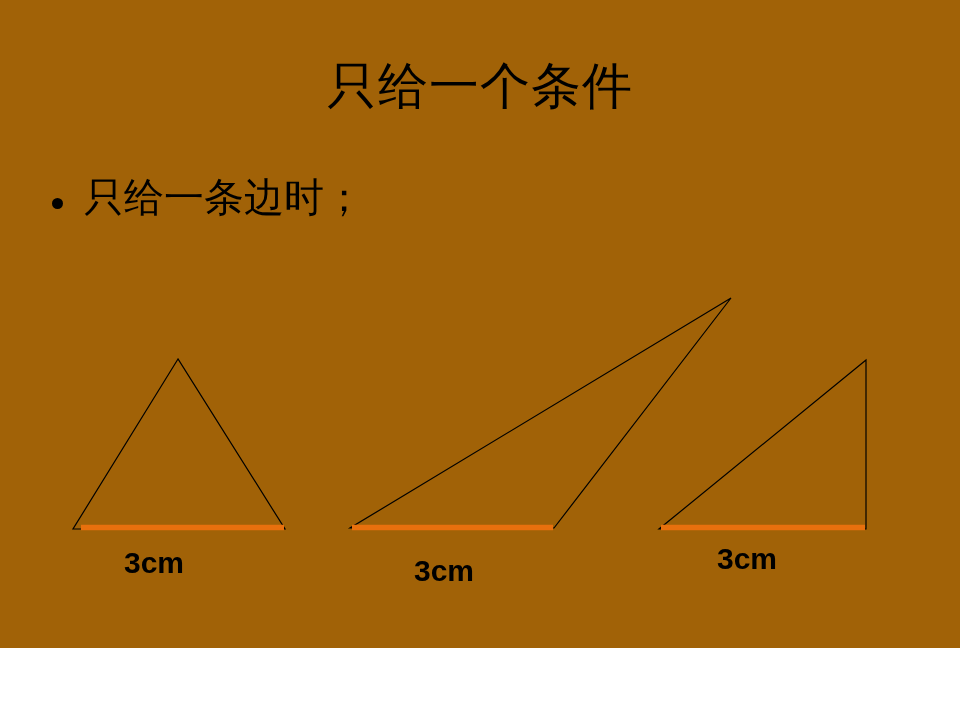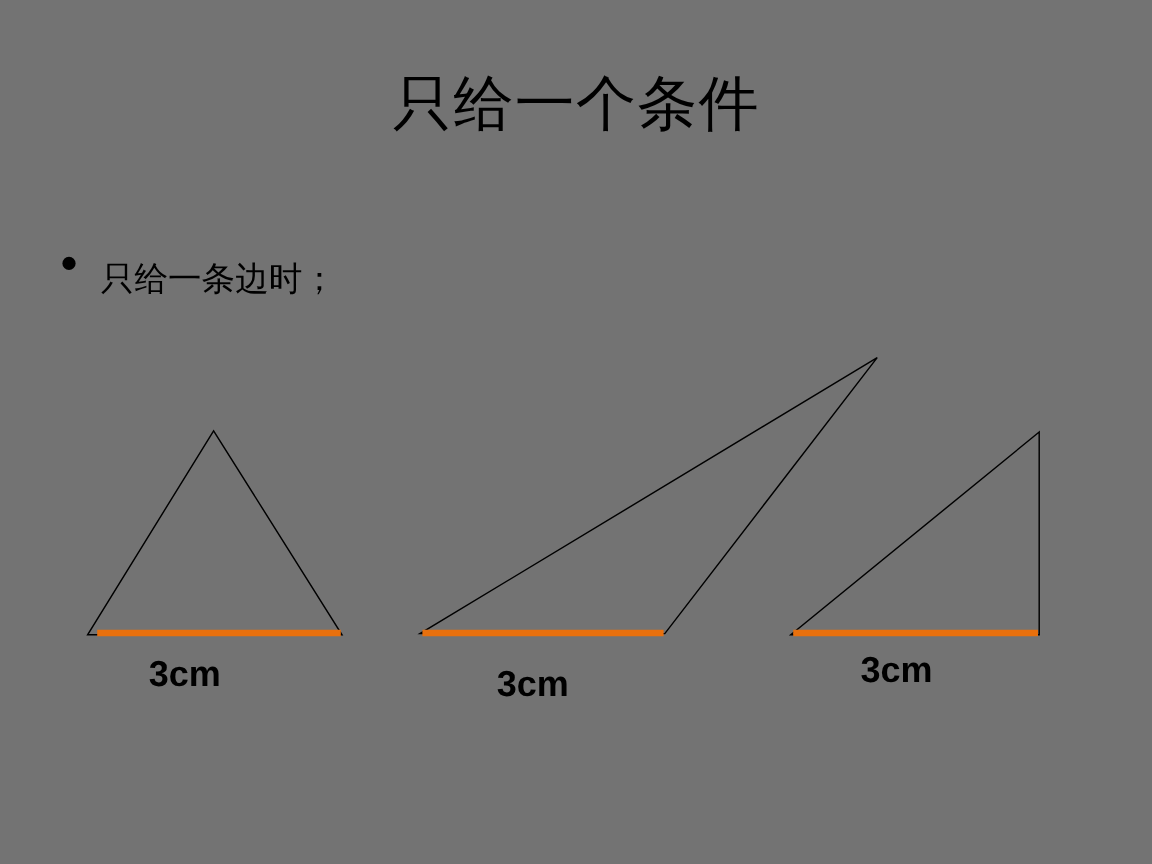--- a/index.html
+++ b/index.html
@@ -3,22 +3,22 @@
 <meta charset="utf-8">
 <style>
   html, body {
     margin: 0;
     padding: 0;
     background: #ffffff;
   }
   #slide {
     position: relative;
     width: 960px;
-    height: 720px;
-    background: #737373;
+    height: 648px;
+    background: #a16207;
     overflow: hidden;
     font-family: "Liberation Sans", sans-serif;
   }
 
   
   #slide-title {
     position: absolute;
     left: 0;
     top: 56px;
     width: 960px;
@@ -43,27 +43,26 @@
   #bullet-marker {
     width: 11px;
     height: 11px;
     border-radius: 50%;
     background: #000000;
     flex: 0 0 auto;
     margin-right: 21px;
     margin-top: 4px;
   }
   #bullet-text {
-    font-family: Liberation Sans, sans-serif;
-    font-size: 28px;
+    font-family: Liberation Mono, monospace;
+    font-size: 40px;
     line-height: 50px;
     color: #000000;
     white-space: nowrap;
     letter-spacing: 0px;
-    margin-top: 32px;
   }
 
   
   #figures {
     position: absolute;
     left: 0;
     top: 0;
     width: 960px;
     height: 720px;
   }

